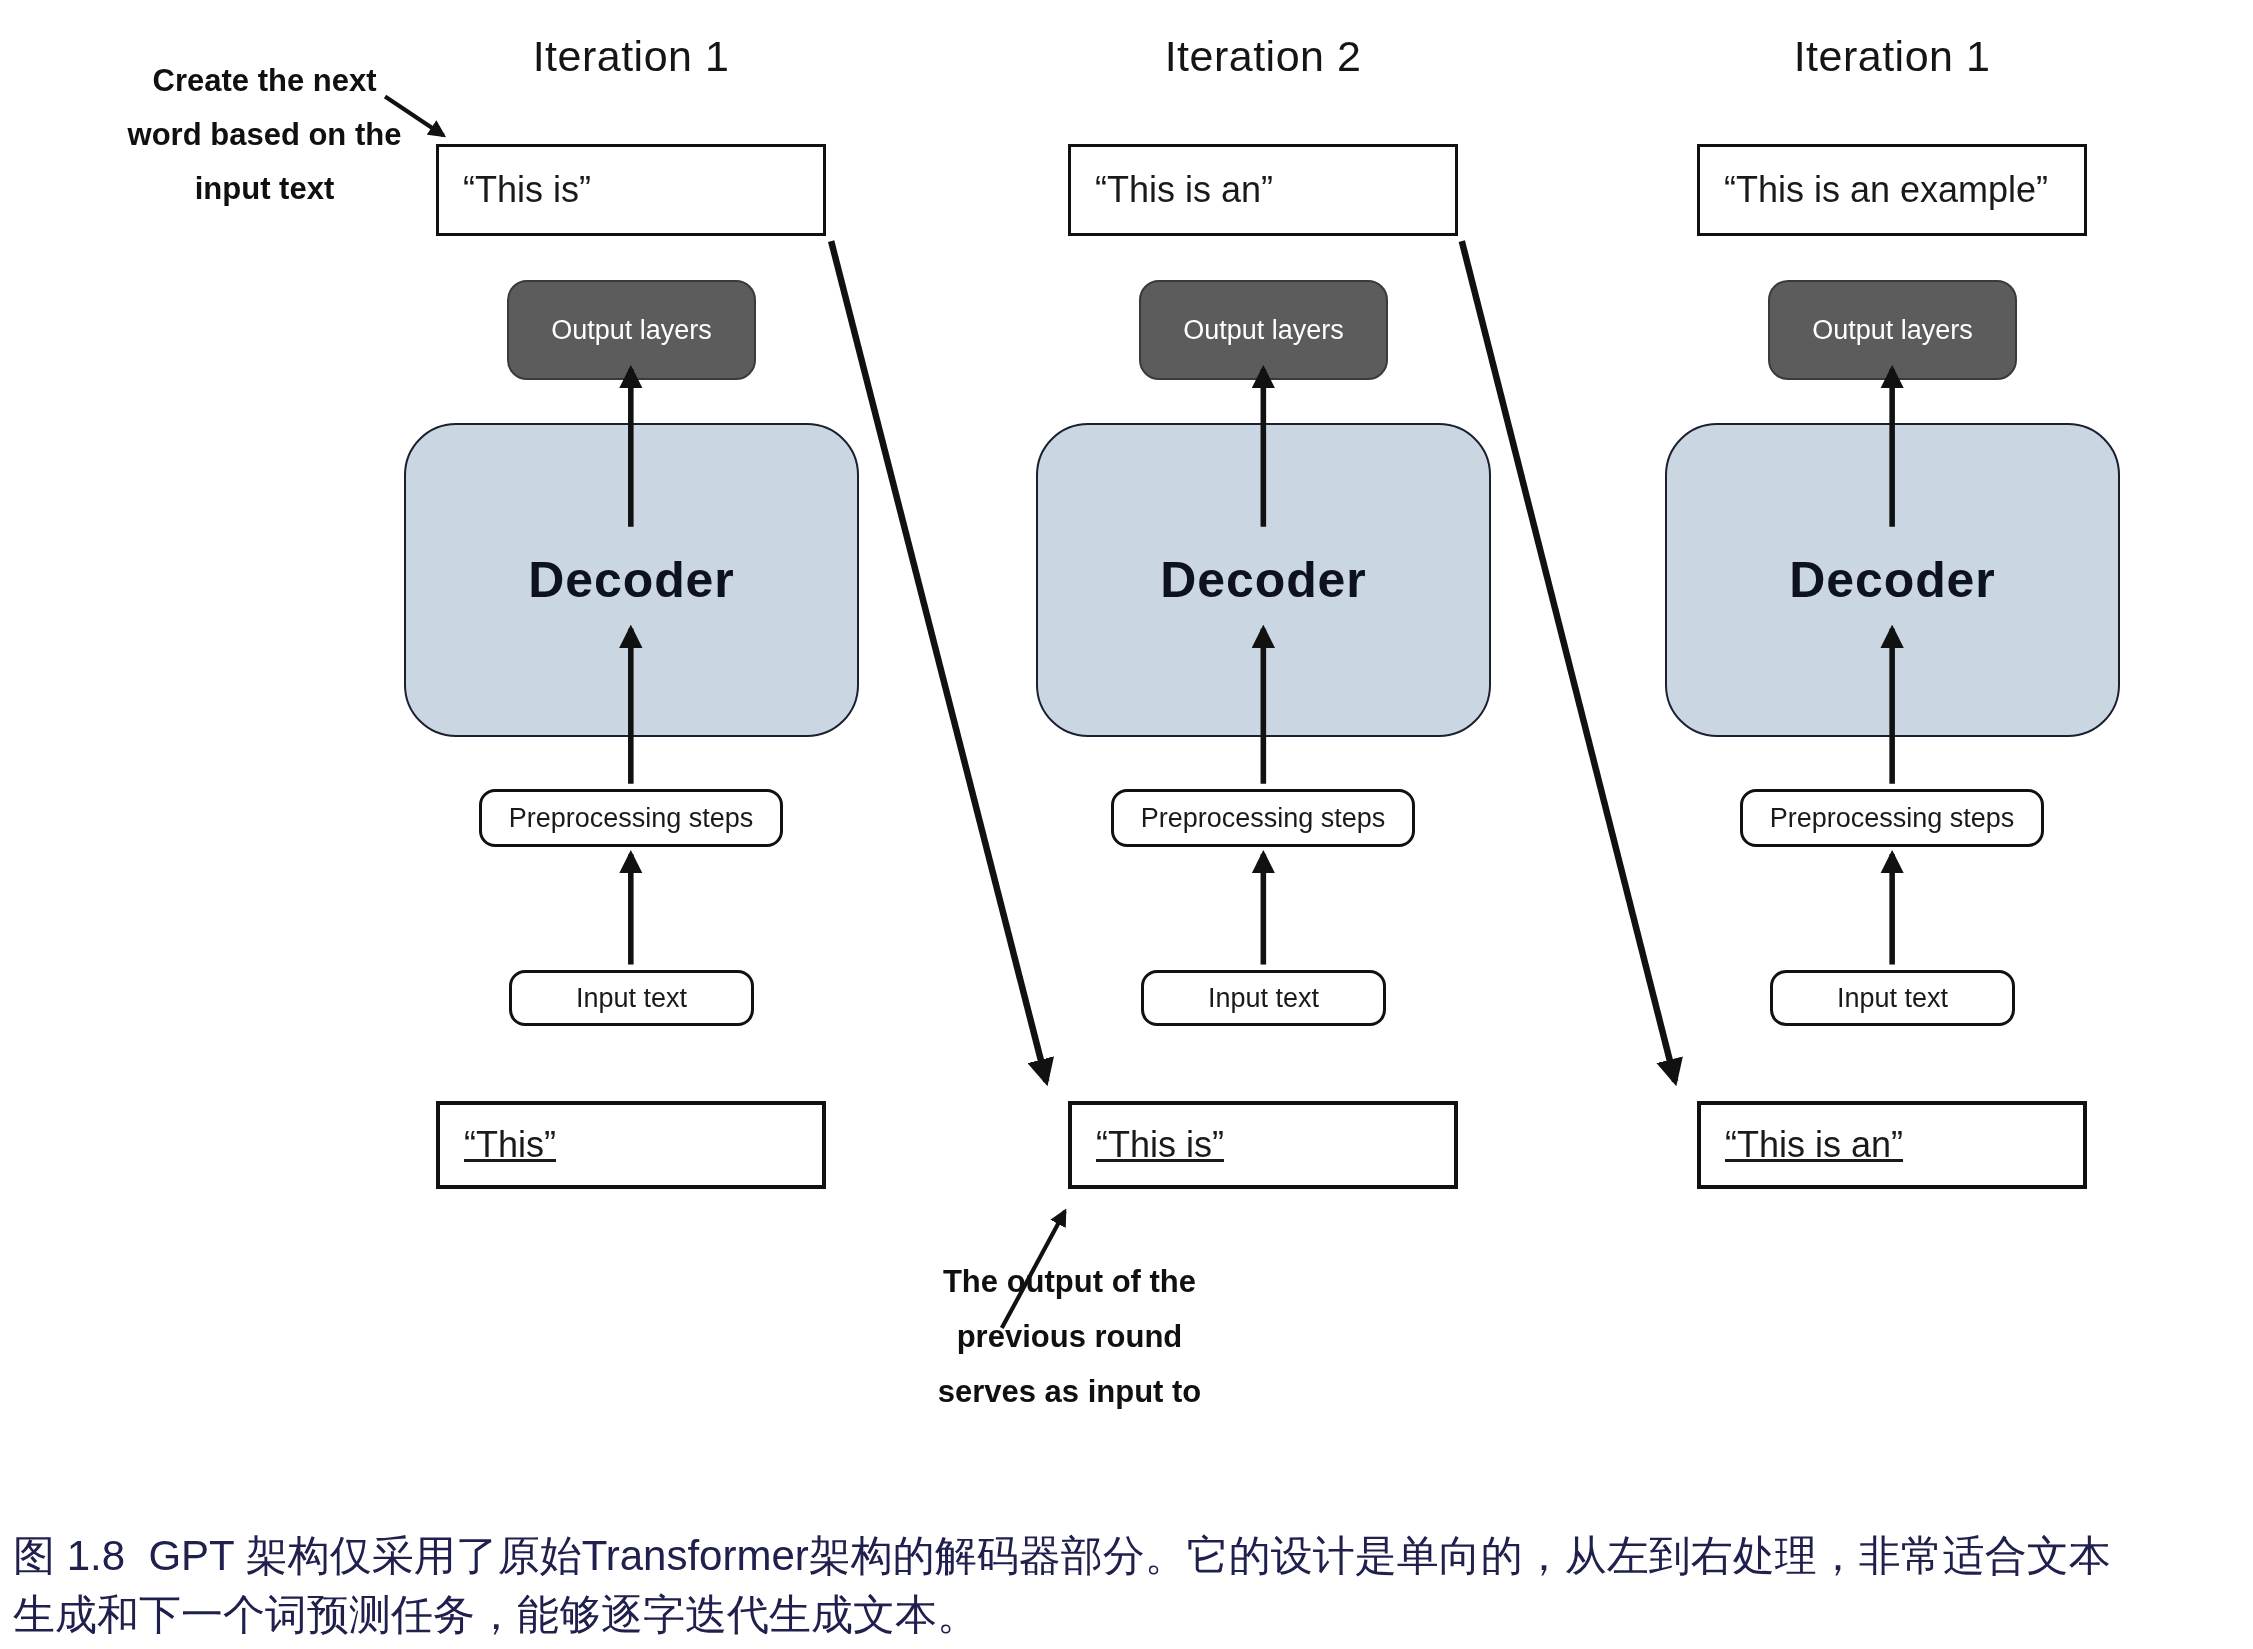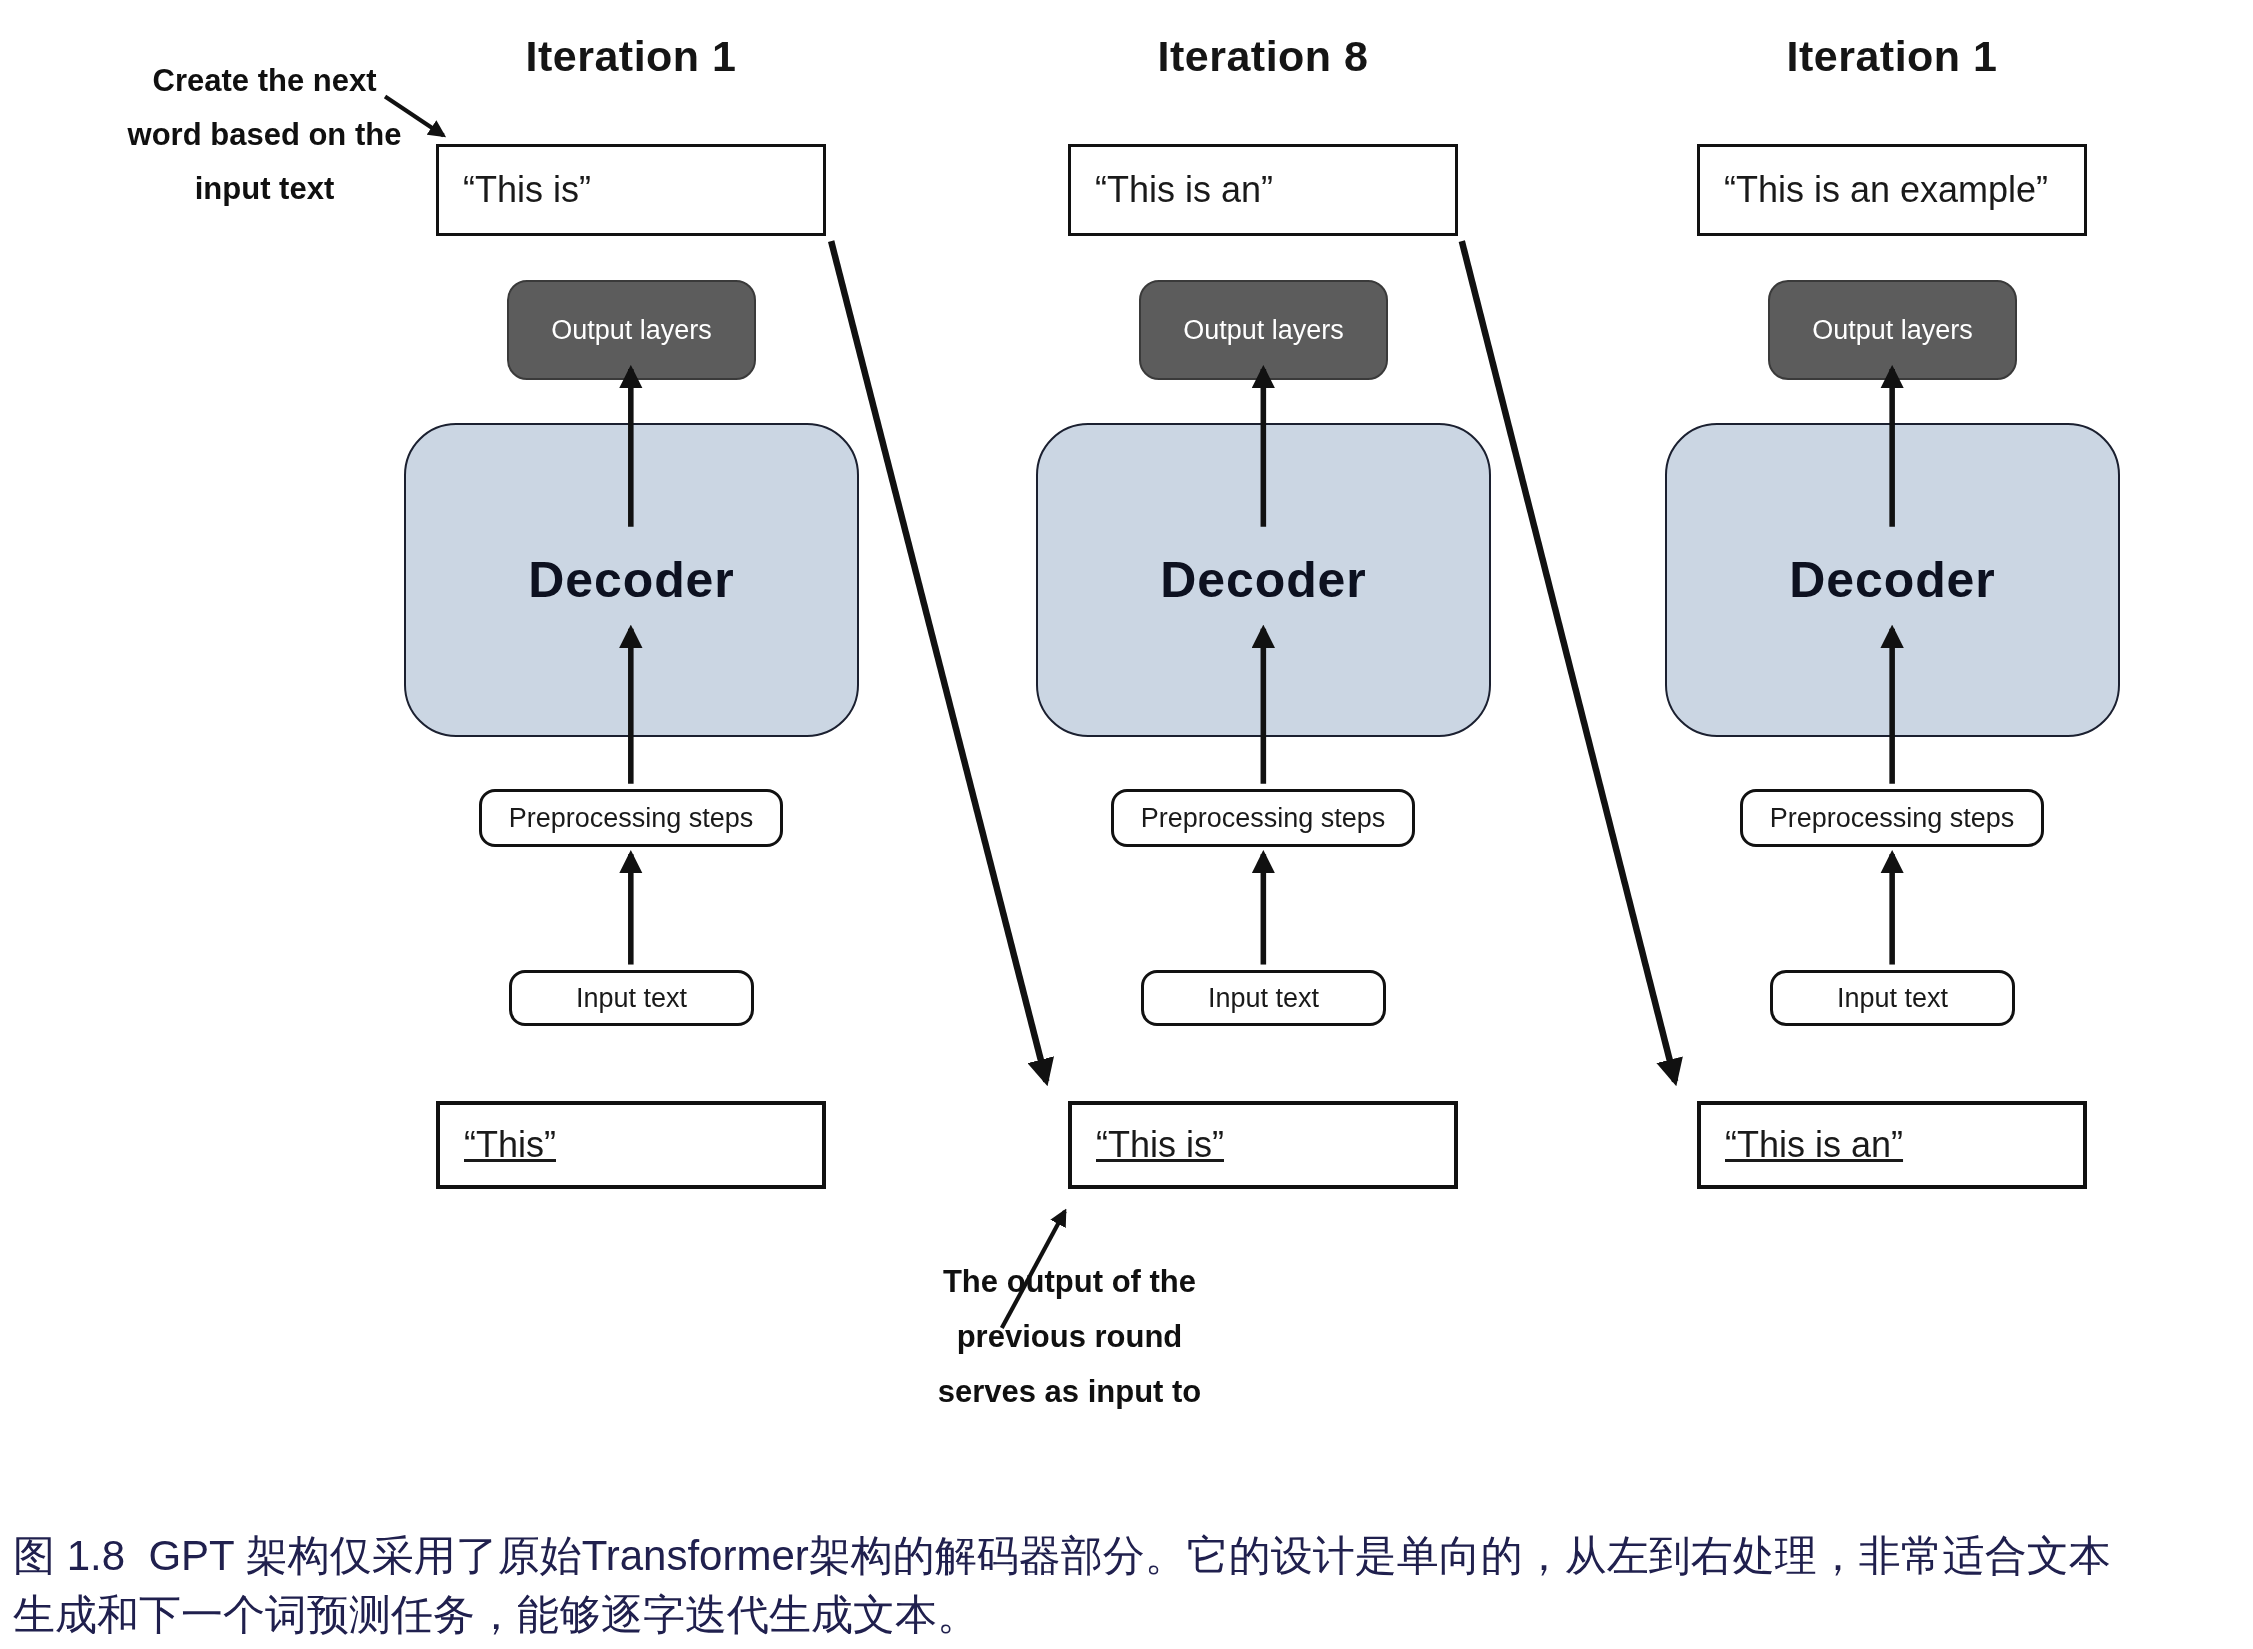--- a/index.html
+++ b/index.html
@@ -17,21 +17,21 @@
   .c0 { --cx: 631px; }
   .c1 { --cx: 1263px; }
   .c2 { --cx: 1892px; }
 
   .iter-header {
     left: calc(var(--cx) - 232px);
     top: 32px;
     width: 464px;
     text-align: center;
     font-size: 43px;
-    font-weight: bold;
+    font-weight: normal;
     color: #151515;
     letter-spacing: 0.5px;
   }
   .topbox {
     left: calc(var(--cx) - 195px);
     top: 144px;
     width: 390px;
     height: 92px;
     background: #ffffff;
     border: 3.7px solid #111111;
@@ -152,21 +152,21 @@
 <div class="stage">
 
   <div class="abs iter-header c0">Iteration 1</div>
   <div class="abs topbox c0">“This is”</div>
   <div class="abs outlayers c0">Output layers</div>
   <div class="abs decoder c0">Decoder</div>
   <div class="abs prep c0">Preprocessing steps</div>
   <div class="abs inputbox c0">Input text</div>
   <div class="abs bottombox c0">“This”</div>
 
-  <div class="abs iter-header c1">Iteration 8</div>
+  <div class="abs iter-header c1">Iteration 2</div>
   <div class="abs topbox c1">“This is an”</div>
   <div class="abs outlayers c1">Output layers</div>
   <div class="abs decoder c1">Decoder</div>
   <div class="abs prep c1">Preprocessing steps</div>
   <div class="abs inputbox c1">Input text</div>
   <div class="abs bottombox c1">“This is”</div>
 
   <div class="abs iter-header c2">Iteration 1</div>
   <div class="abs topbox c2">“This is an example”</div>
   <div class="abs outlayers c2">Output layers</div>

